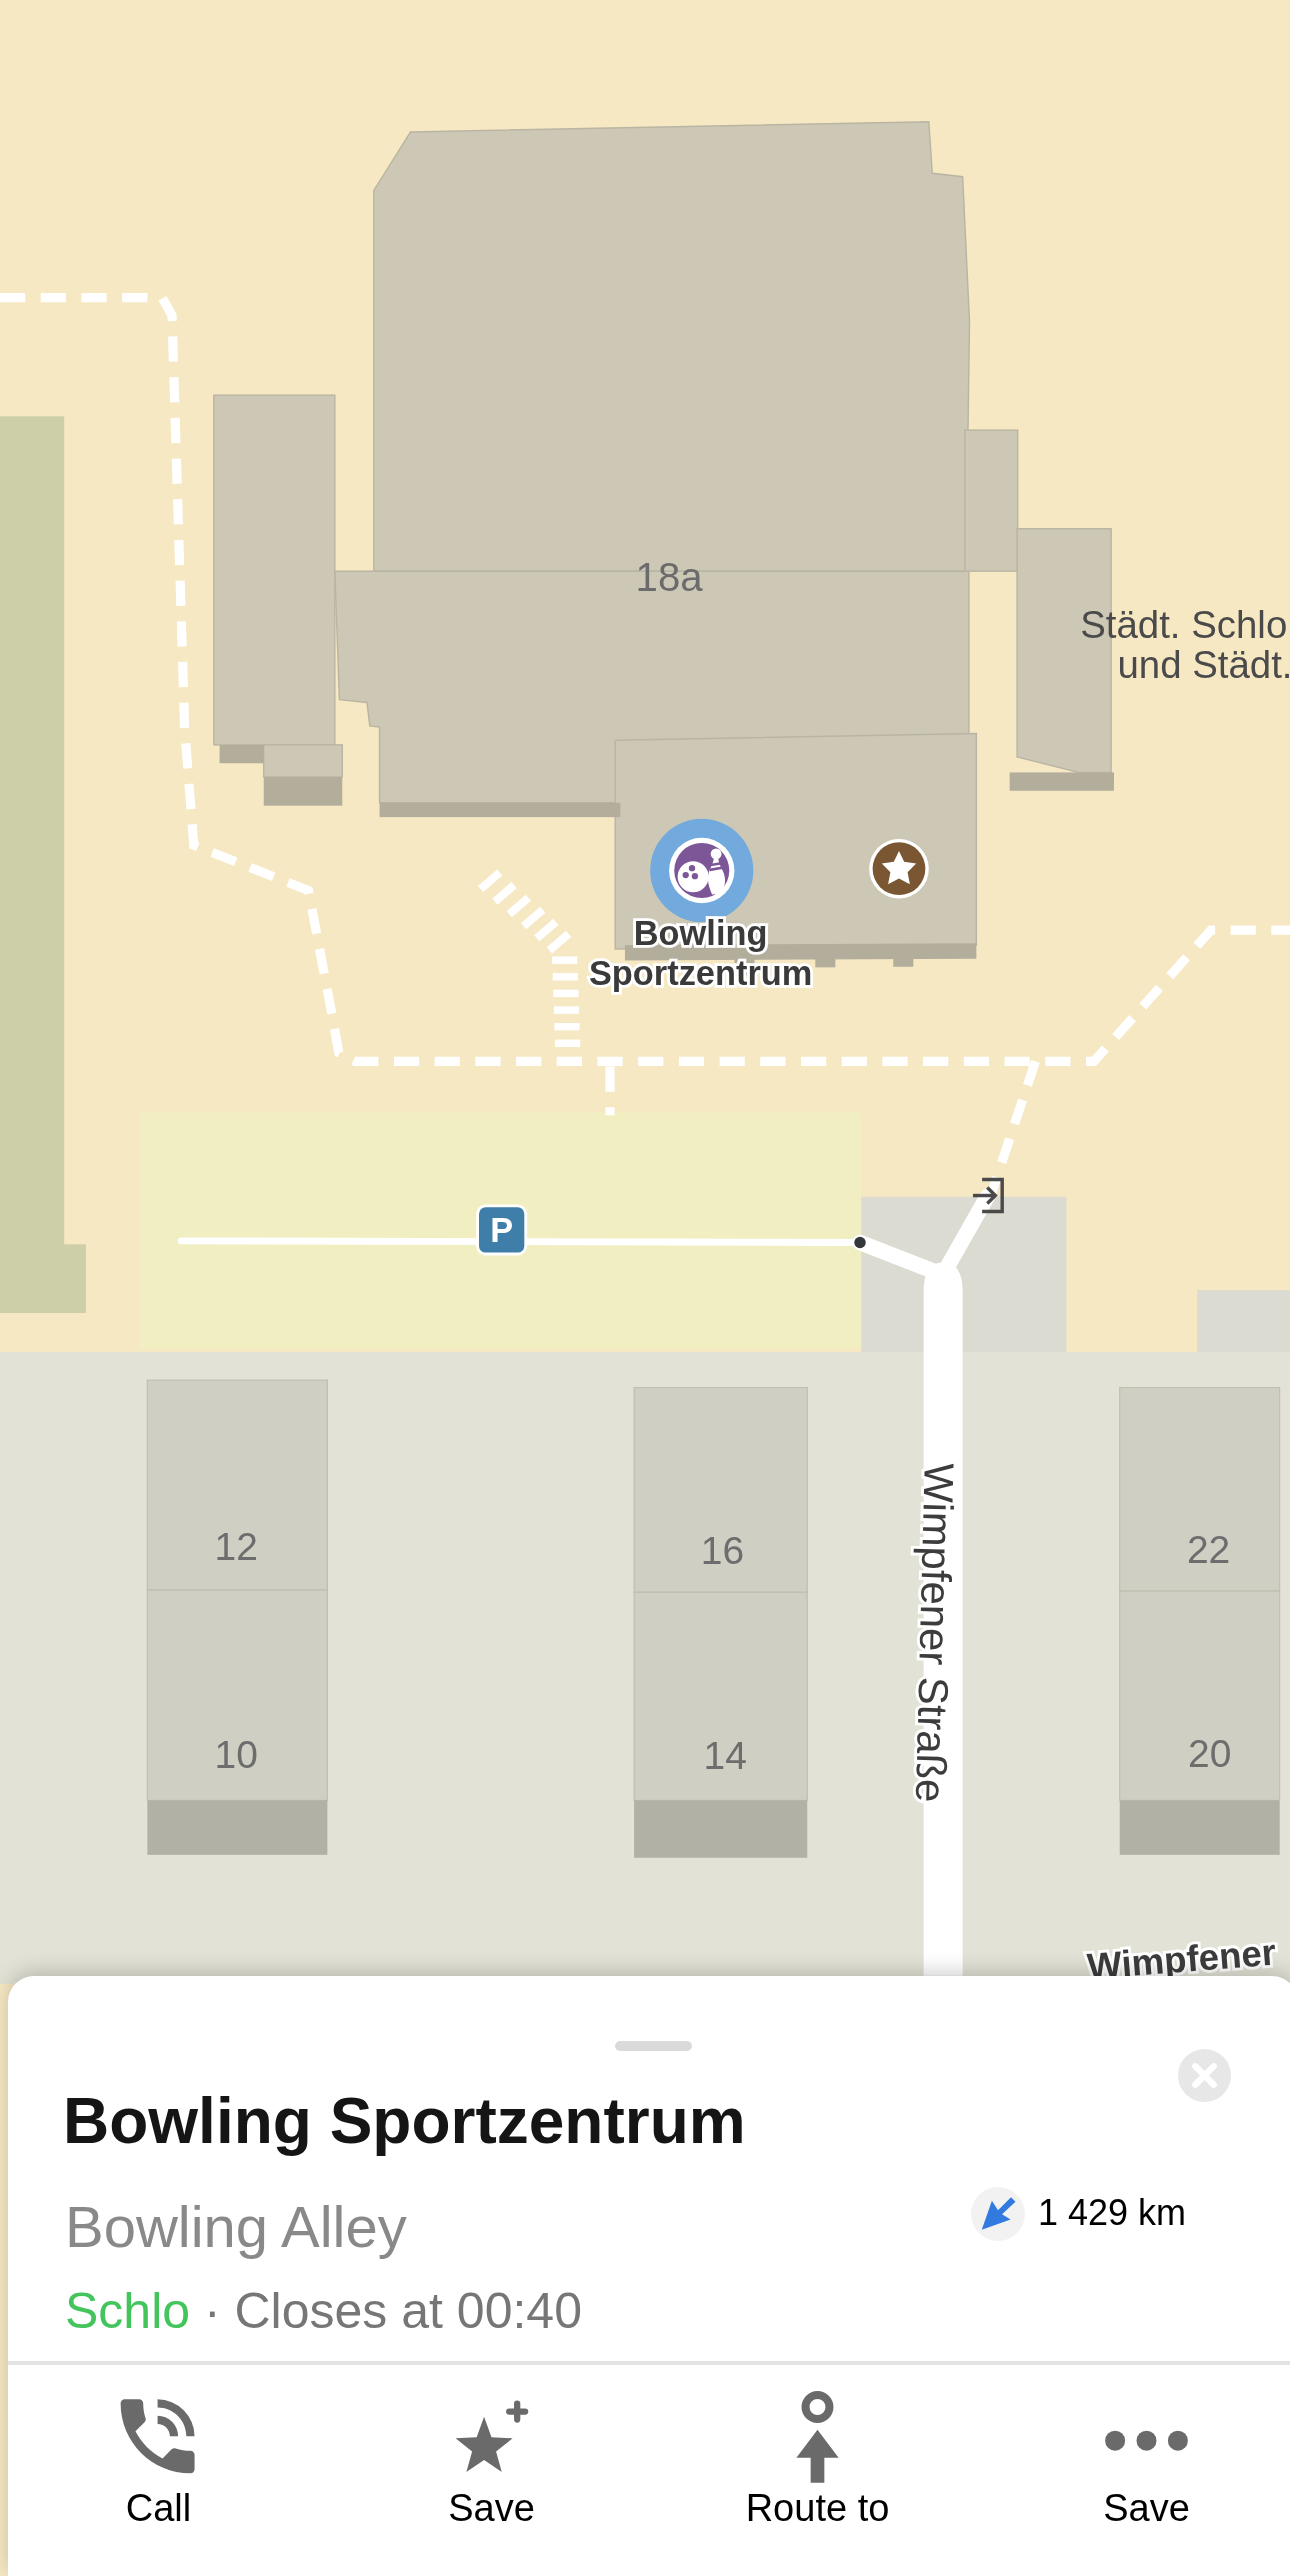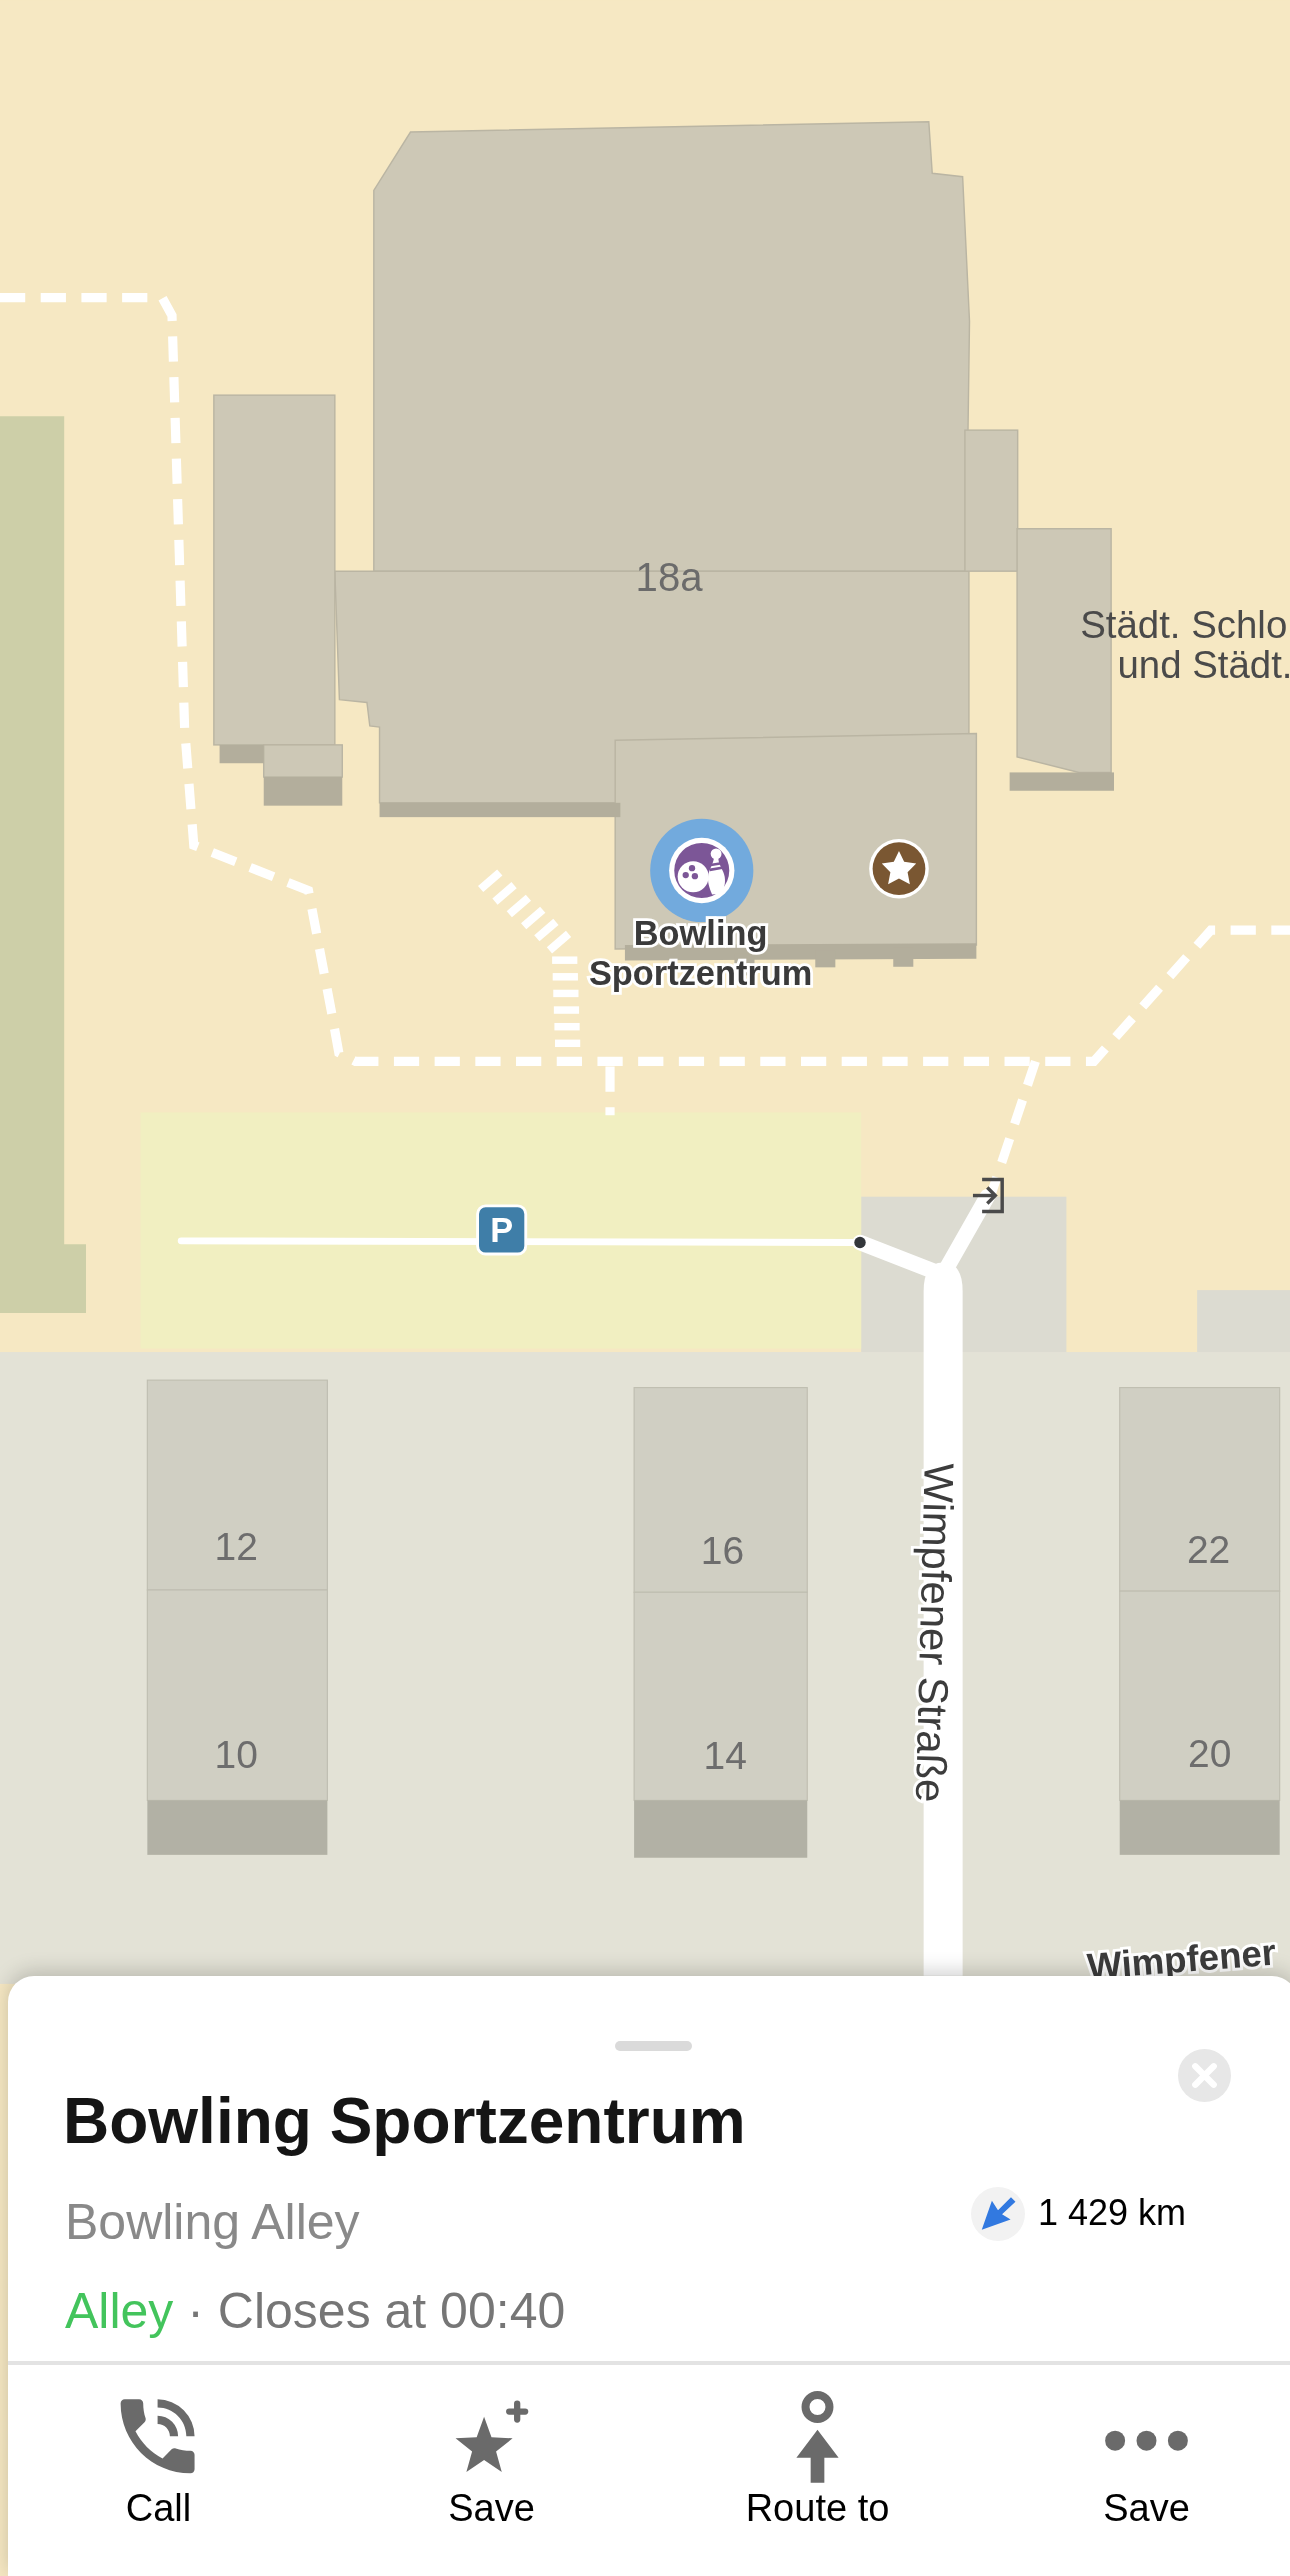--- a/index.html
+++ b/index.html
@@ -2,21 +2,21 @@
 <html style="font-size:9.2px"><head>
 <meta charset="utf-8">
 <style>
 html,body{margin:0;padding:0}
 .page{position:relative;width:1290px;height:2576px;overflow:hidden;background:#f6e8c3;font-family:"Liberation Sans",sans-serif}
 .map{position:absolute;left:0;top:0}
 .sheet{position:absolute;left:8px;top:1976px;width:1290px;height:600px;background:#ffffff;border-radius:26px 26px 0 0;box-shadow:0 -4.6px 20.6px rgba(0,0,0,0.18)}
 .handle{position:absolute;left:607px;top:65px;width:77px;height:10.3px;border-radius:5.2px;background:#dadada}
 .close{position:absolute;left:1170px;top:73px;width:53px;height:53px}
 .title{position:absolute;left:55px;top:108px;font-size:64px;font-weight:700;color:#151515;letter-spacing:0;white-space:nowrap}
-.subtitle{position:absolute;left:57px;top:217px;font-size:50px;color:#898989;white-space:nowrap}
+.subtitle{position:absolute;left:57px;top:217px;font-size:58px;color:#898989;white-space:nowrap}
 .dist{position:absolute;left:963px;top:211px;width:321px;height:55px}
 .disticon{position:absolute;left:0;top:0;width:54px;height:54px}
 .disttext{position:absolute;left:67px;top:4.6px;font-size:36px;color:#000000;white-space:nowrap}
 .hours{position:absolute;left:57px;top:306px;font-size:50px;color:#767676;white-space:nowrap}
 .hours .open{color:#43c45c}
 .sep{position:absolute;left:0;top:385px;width:1290px;height:4px;background:#e3e3e3}
 .act{position:absolute;top:415px;width:149px;text-align:center}
 .act svg{display:inline-block}
 .actlabel{margin-top:-3.4px;font-size:38px;color:#000000;white-space:nowrap}
 </style>
@@ -215,21 +215,21 @@
   <div class="dist">
     <svg class="disticon" viewBox="0 0 94 94">
           <circle cx="47" cy="47" r="47" fill="#f2f2f2"></circle>
           <g transform="rotate(45 47 46)">
             <path d="M43,10 L54,10 L53,42 L70,38 L47,86 L24,38 L43,42 Z" fill="#3279e0"></path>
           </g>
         </svg>
     <div class="disttext">1 429 km</div>
   </div>
 
-  <div class="hours"><span class="open">Alley</span><span> · Closes at 00:40</span></div>
+  <div class="hours"><span class="open">Schlo</span><span> · Closes at 00:40</span></div>
 
   <div class="sep"></div>
 
   <div class="act" style="left:76px">
     <svg width="115" height="97" viewBox="0 0 200 170">
           <g transform="translate(12,-7) scale(7.2)" fill="#6a6a6a">
             <path d="M6.62,10.79c1.44,2.83 3.76,5.14 6.59,6.59l2.2,-2.2c0.27,-0.27 0.67,-0.36 1.02,-0.24 1.12,0.37 2.33,0.57 3.57,0.57 0.55,0 1,0.45 1,1V20c0,0.55 -0.45,1 -1,1 -9.39,0 -17,-7.61 -17,-17 0,-0.55 0.45,-1 1,-1h3.5c0.55,0 1,0.45 1,1 0,1.25 0.2,2.45 0.57,3.57 0.11,0.35 0.03,0.74 -0.25,1.02l-2.2,2.2z"></path>
             <path d="M19,12h2a9,9 0 0,0 -9,-9v2c3.87,0 7,3.13 7,7z"></path>
             <path d="M15,12h2a5,5 0 0,0 -5,-5v2c1.66,0 3,1.34 3,3z"></path>
           </g>

